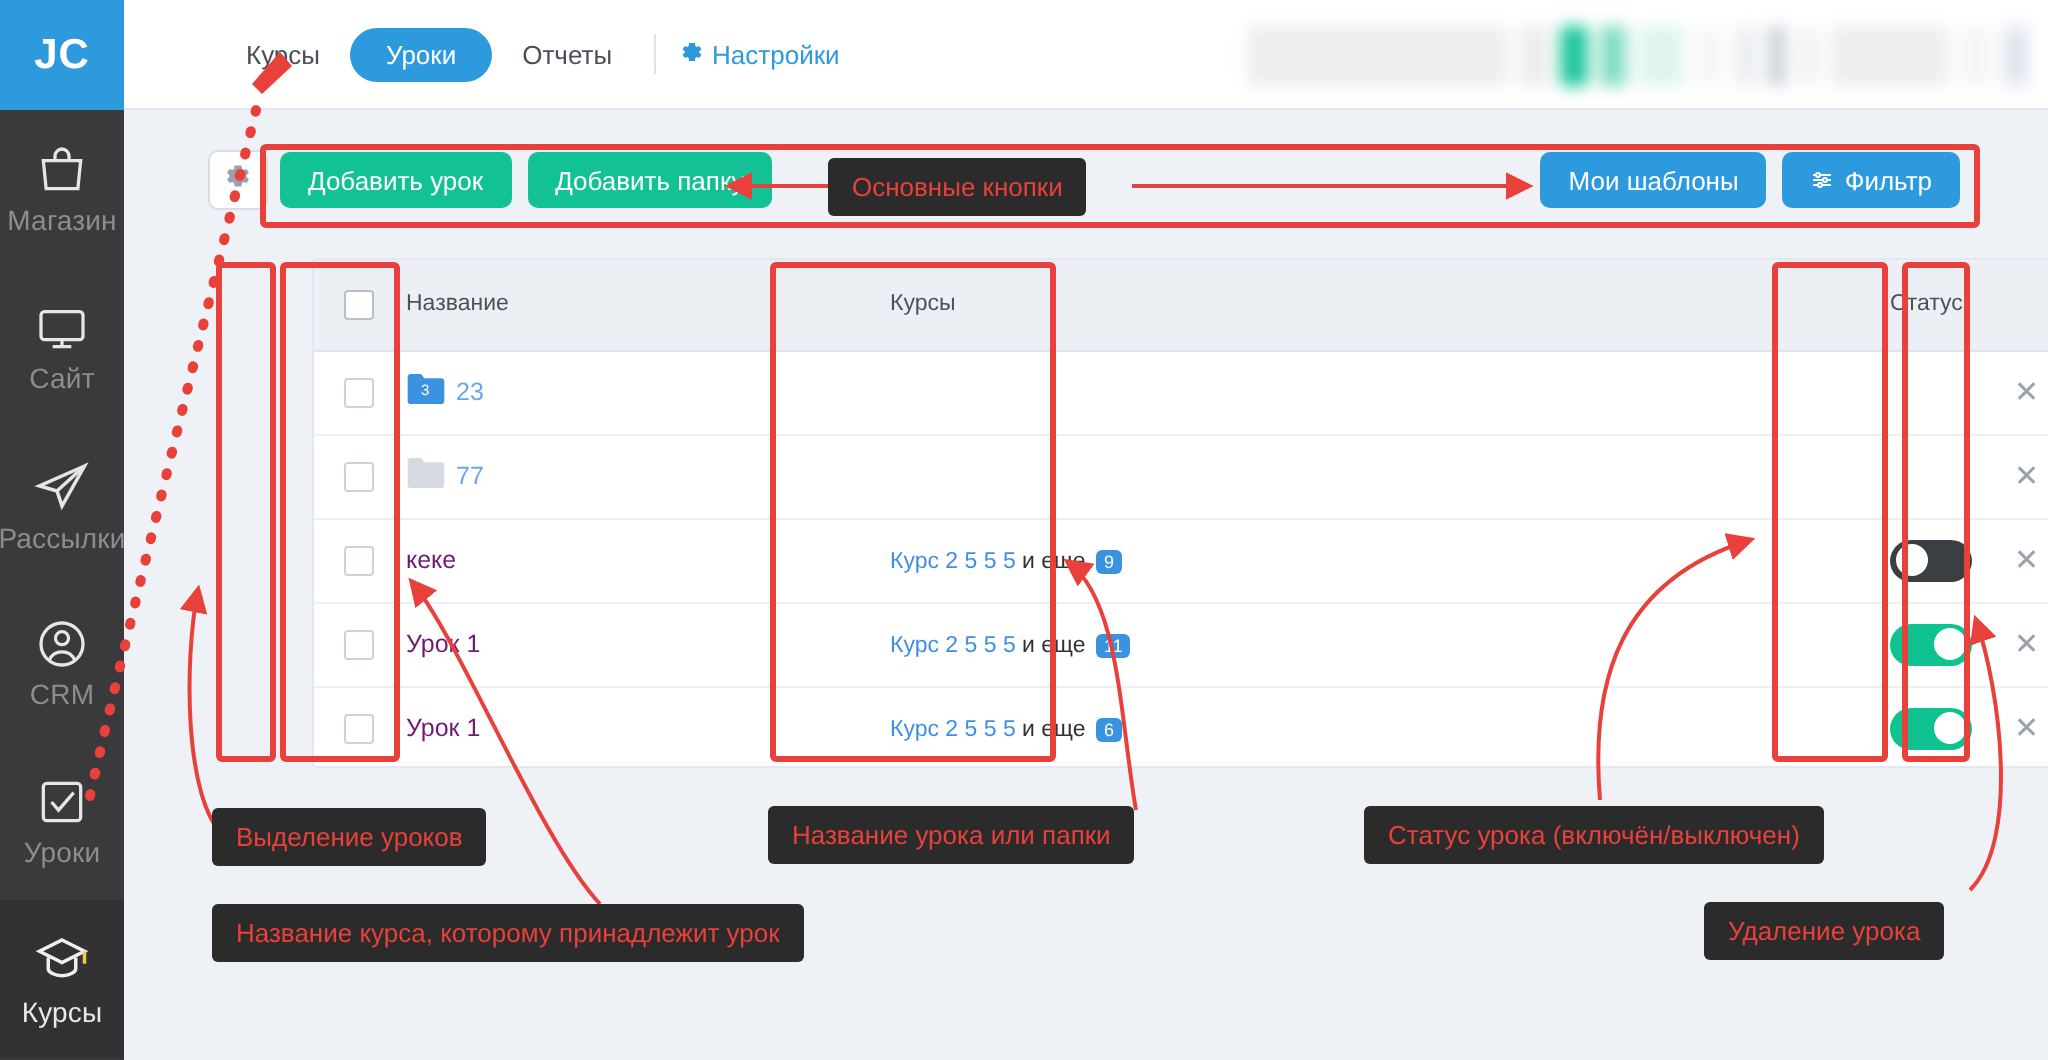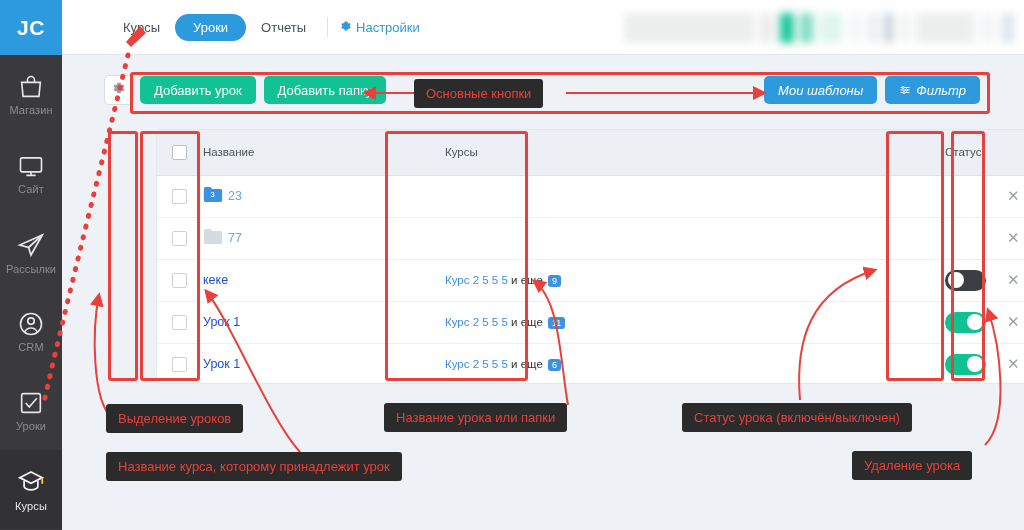--- a/index.html
+++ b/index.html
@@ -26,21 +26,21 @@
   }
   .nav-item {
     width: 62px; height: 79px;
     display: flex; flex-direction: column;
     align-items: center; justify-content: center;
     gap: 3px;
   }
   .nav-item.active { background: #323234; }
   .nav-item svg { display: block; }
   .nav-label {
-    font-size: 11px; color: #8d8d90; text-align: right;
+    font-size: 14px; color: #8d8d90; text-align: right;
     letter-spacing: .1px;
   }
   .nav-item.active .nav-label { color: #e8e8ea; }
 
   
   .topbar {
     position: absolute; left: 62px; top: 0;
     width: 962px; height: 55px;
     background: #fff;
     border-bottom: 1px solid #e2e6ec;
@@ -84,21 +84,21 @@
     width: 864px; height: 40px;
   }
   .btn {
     border: none; border-radius: 5px;
     font-size: 13px; color: #fff;
     padding: 0 14px; height: 28px;
     display: inline-flex; align-items: center; justify-content: center;
     white-space: nowrap; font-family: inherit;
   }
   .btn-green { background: #12c295; }
-  .btn-blue  { background: #2e9ade; font-style: italic; }
+  .btn-blue  { background: #2e9ade; }
   .tb-left { position: absolute; left: 12px; top: 6px; display: flex; gap: 8px; }
   .tb-right { position: absolute; right: 12px; top: 6px; display: flex; gap: 8px; }
 
   
   .table-wrap {
     position: absolute; left: 46px; top: 74px;
     width: 884px; height: 255px;
     background: #fff;
     border: 1px solid #e4e8ee;
     border-radius: 3px;
@@ -126,21 +126,21 @@
   .col-del { width: 44px; }
 
   .chk {
     width: 15px; height: 15px;
     border: 1px solid #ccd2da; border-radius: 2px;
     background: #fff; display: block; margin-left: 5px;
   }
   .chk.head { border-color: #b9c0ca; }
 
   .folder { display: inline-flex; align-items: center; gap: 5px; }
-  .name-link { color: #1d4ed8; }
+  .name-link { color: #701a75; }
   .folder-num { color: #6ba6e8; font-size: 12.5px; }
   .course-cell { color: #3f8fe0; font-size: 11.5px; white-space: nowrap; }
   .course-cell .more { color: #2f3337; }
   .badge {
     display: inline-block; background: #3b93e0; color: #fff;
     border-radius: 3px; font-size: 9px; padding: 1px 4px;
     vertical-align: middle; margin-left: 2px; min-width: 13px; text-align: center;
   }
 
   .toggle { width: 41px; height: 21px; border-radius: 11px; position: relative; display: block; }

